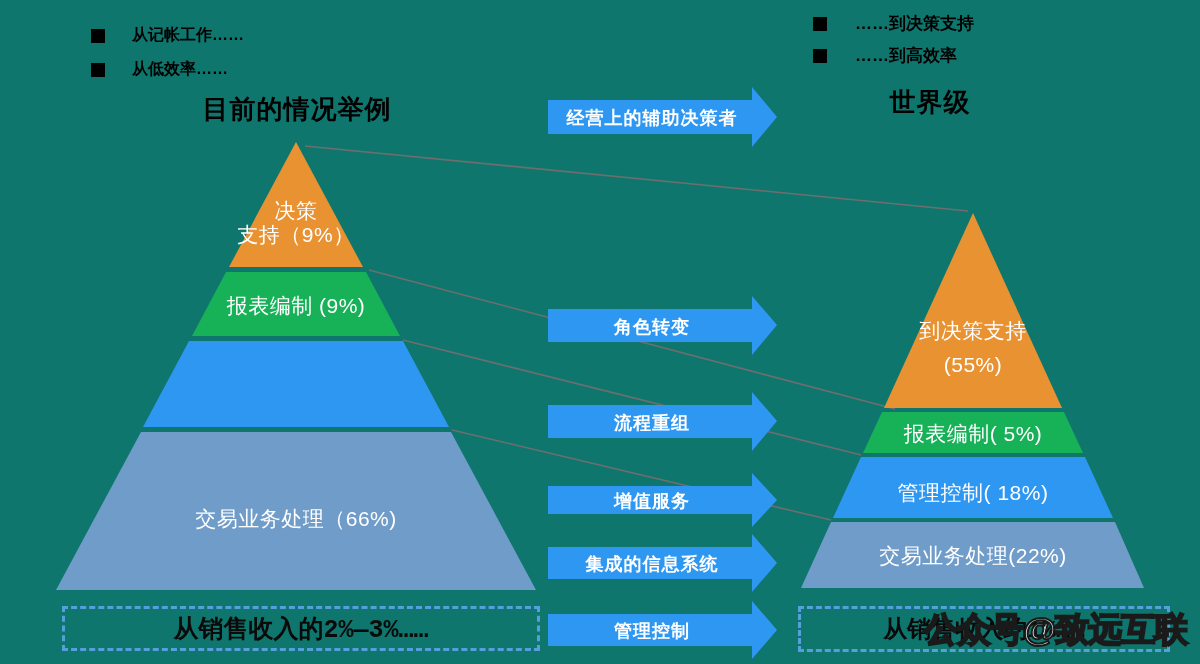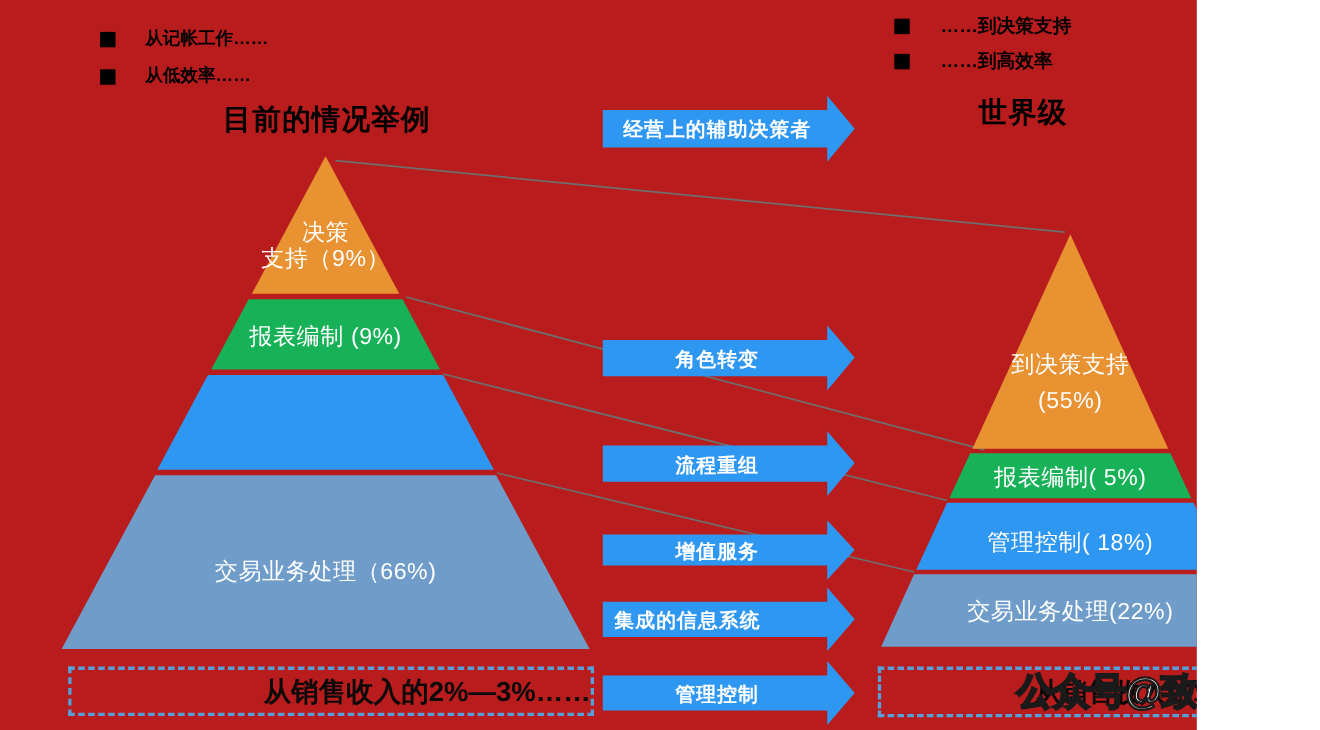--- a/index.html
+++ b/index.html
@@ -1,31 +1,31 @@
 <!DOCTYPE html>
 <html><head>
 <meta charset="utf-8">
 <style>
   html,body{margin:0;padding:0;background:#ffffff;}
   #canvas{
-    position:relative;width:1088px;height:664px;overflow:hidden;background:#b91c1c;
+    position:relative;width:1200px;height:664px;overflow:hidden;background:#0f766e;
     font-family:"Liberation Sans","DejaVu Sans",sans-serif;
   }
   #shapes{position:absolute;left:0;top:0;width:1200px;height:664px;}
   .lbl{position:absolute;white-space:nowrap;transform:translate(-50%,-50%);}
   .layer-lbl{color:#ffffff;font-size:21px;font-weight:400;letter-spacing:0.5px;}
   .arrow-lbl{color:#ffffff;font-size:18px;font-weight:700;letter-spacing:1px;}
   .title{color:#000000;font-weight:800;font-size:26px;letter-spacing:1px;}
   .note-row{position:absolute;display:flex;align-items:center;}
   .bullet-sq{width:14px;height:14px;background:#000000;flex:0 0 auto;}
   .note-text{color:#000000;font-weight:700;font-size:16px;margin-left:27px;white-space:nowrap;}
   .note-text.right{font-size:17px;margin-left:28px;}
   .dash-box{
     position:absolute;border:3px dashed #55A0DC;box-sizing:border-box;
-    display:flex;align-items:center;justify-content:flex-end;background:transparent;
+    display:flex;align-items:center;justify-content:center;background:transparent;font-family:Liberation Mono, monospace;
   }
   .box-text{color:#0a0a0a;font-weight:700;font-size:25px;white-space:nowrap;}
   #watermark{
     position:absolute;left:924px;top:606px;height:46px;line-height:46px;
     font-size:34px;font-weight:700;color:#ffffff;white-space:nowrap;
     -webkit-text-stroke:2px #1a1a1a;letter-spacing:-1px;z-index:5;
   }
 </style>
 </head>
 <body>
@@ -86,21 +86,21 @@
   <div class="lbl layer-lbl" style="left:973px;top:331px;">到决策支持</div>
   <div class="lbl layer-lbl" style="left:973px;top:365px;">(55%)</div>
   <div class="lbl layer-lbl" style="left:973px;top:434px;">报表编制( 5%)</div>
   <div class="lbl layer-lbl" style="left:973px;top:493px;">管理控制( 18%)</div>
   <div class="lbl layer-lbl" style="left:973px;top:556px;">交易业务处理(22%)</div>
 
   <div class="lbl arrow-lbl" style="left:652px;top:118px;">经营上的辅助决策者</div>
   <div class="lbl arrow-lbl" style="left:652px;top:327px;">角色转变</div>
   <div class="lbl arrow-lbl" style="left:652px;top:423px;">流程重组</div>
   <div class="lbl arrow-lbl" style="left:652px;top:501px;">增值服务</div>
-  <div class="lbl arrow-lbl" style="left:625px;top:564px;">集成的信息系统</div>
+  <div class="lbl arrow-lbl" style="left:652px;top:564px;">集成的信息系统</div>
   <div class="lbl arrow-lbl" style="left:652px;top:631px;">管理控制</div>
 
   <div class="dash-box" style="left:62px;top:606px;width:478px;height:45px;">
     <span class="box-text">从销售收入的2%—3%……</span>
   </div>
   <div class="dash-box" style="left:798px;top:606px;width:372px;height:46px;">
     <span class="box-text" style="font-size:24px;">从销售收入约1%……</span>
   </div>
 
   <div id="watermark">公众号@致远互联</div>

